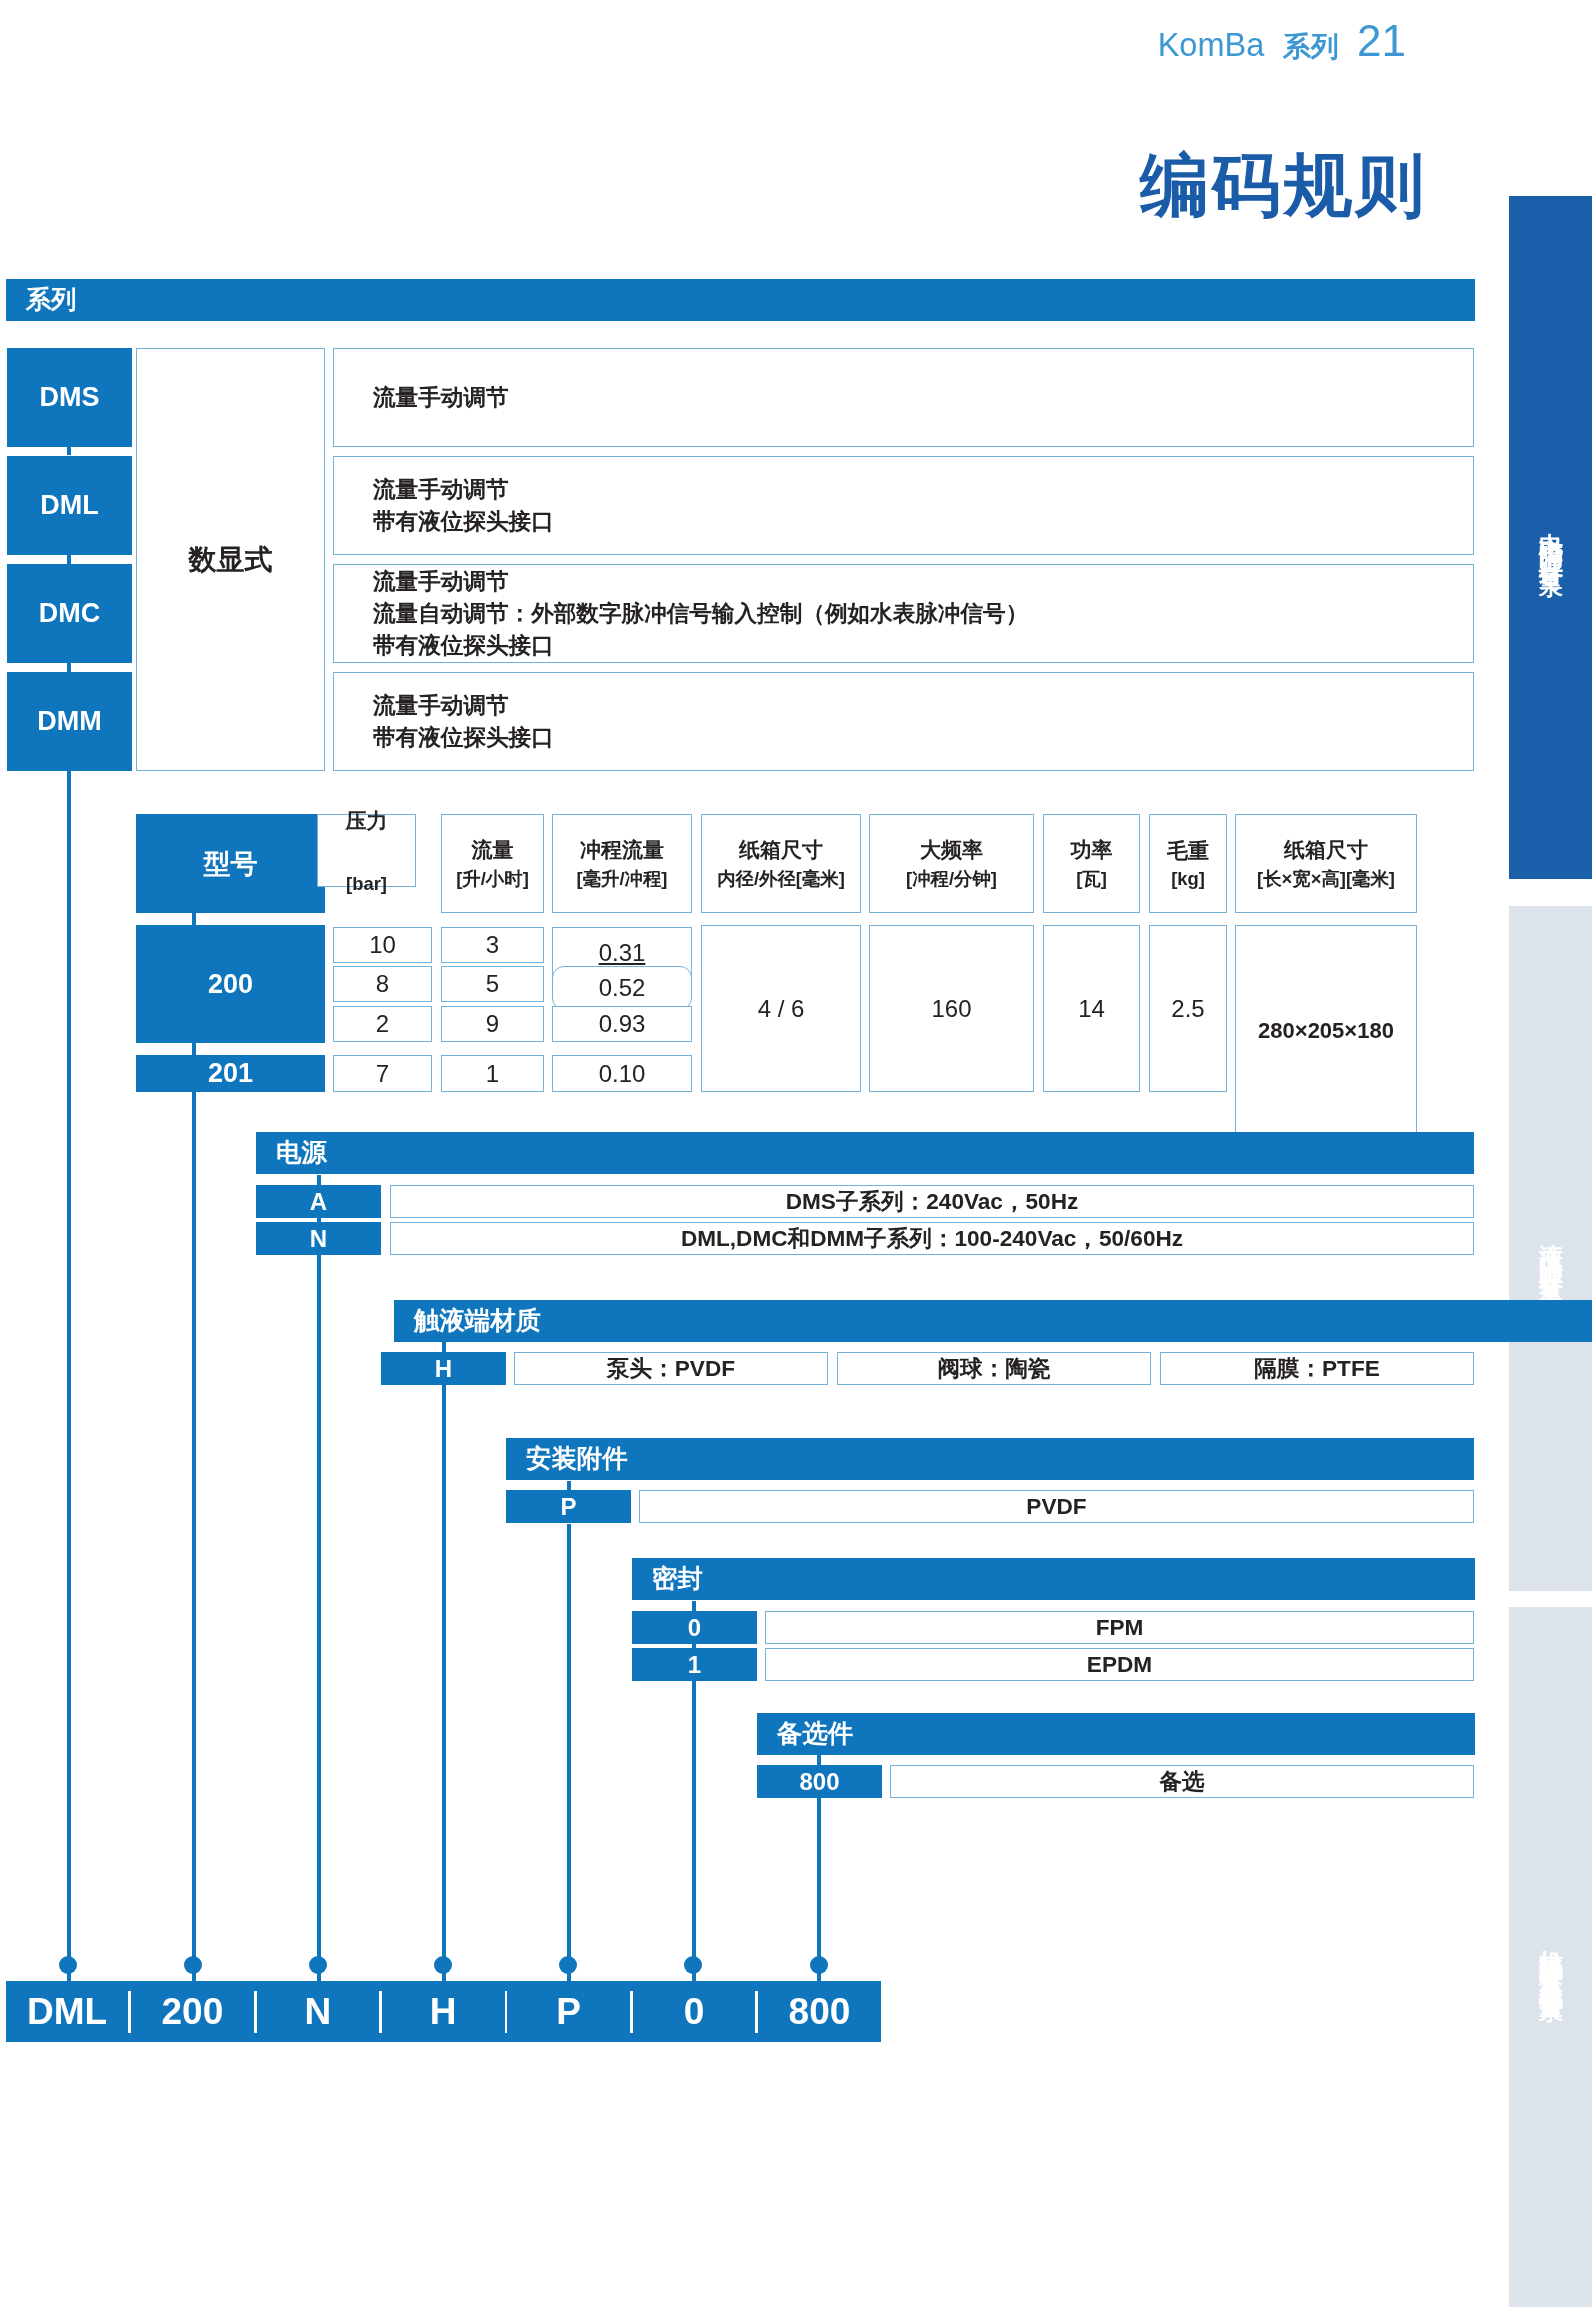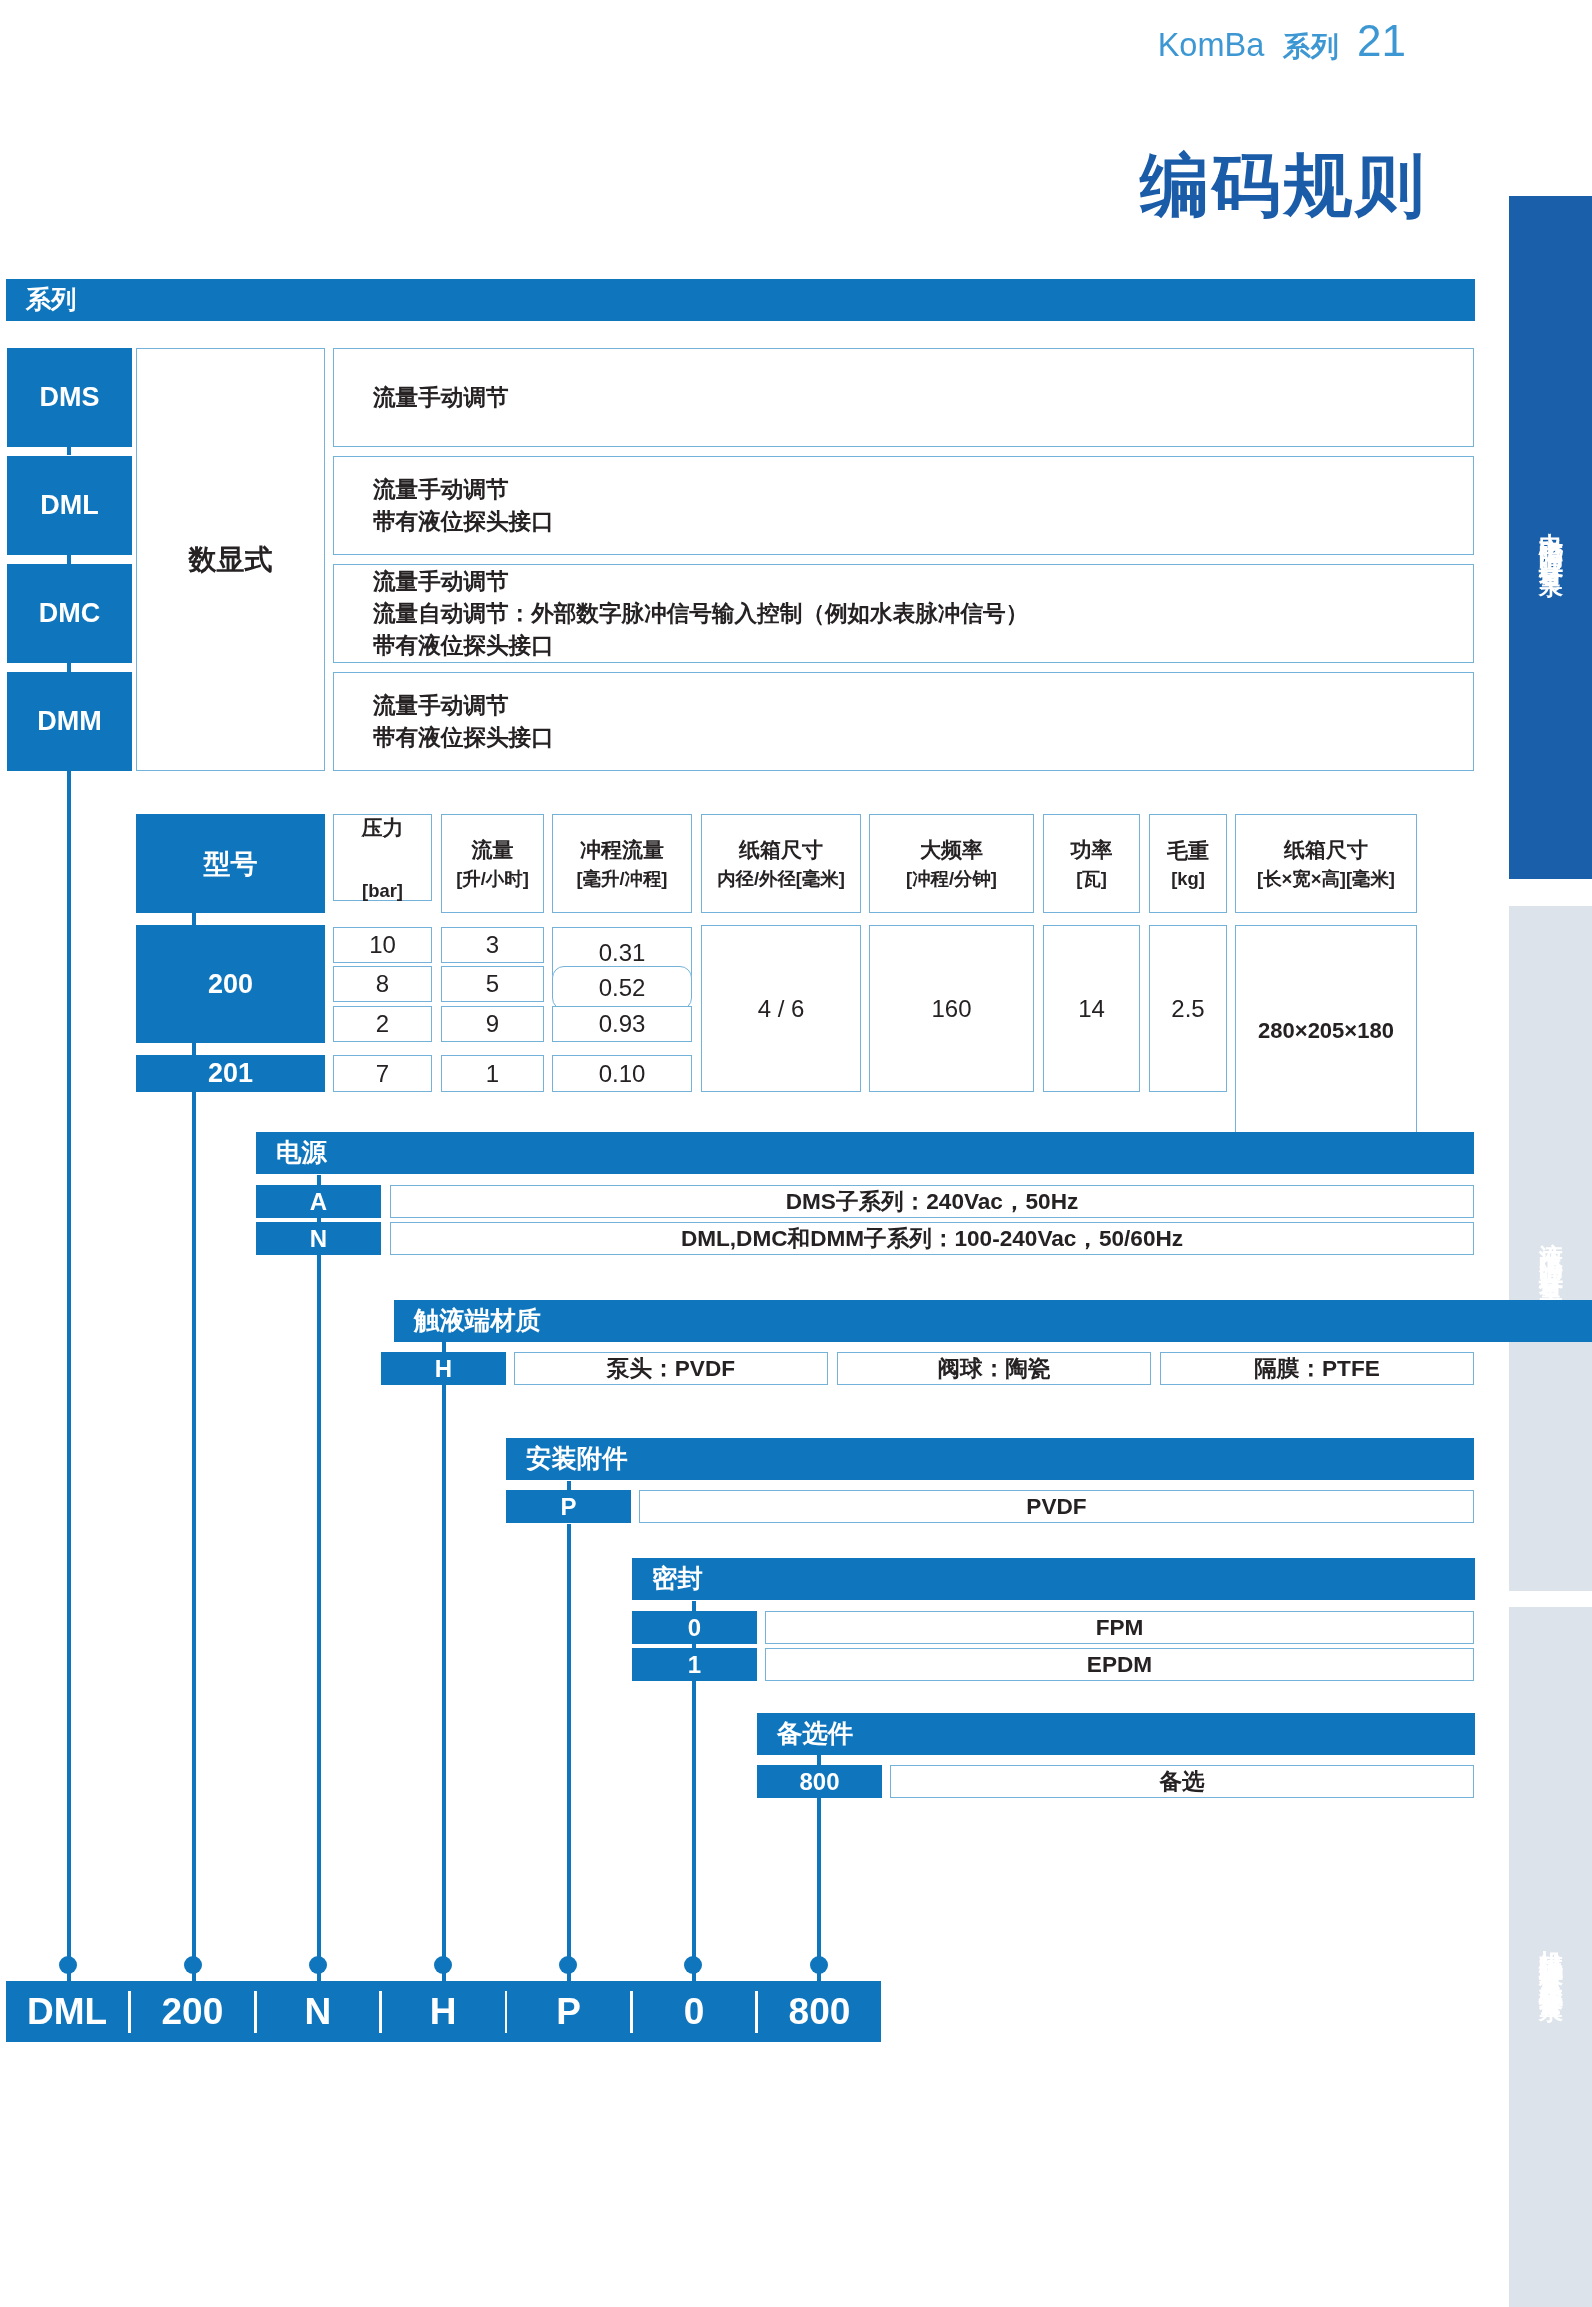--- a/index.html
+++ b/index.html
@@ -74,21 +74,21 @@
     </div>
   </div>
   <div class="abs white-box" style="left:333px;top:672px;width:1141px;height:99px;padding-left:39px;">
     <div>
       <div class="desc-text">流量手动调节</div>
       <div class="desc-text">带有液位探头接口</div>
     </div>
   </div>
 
   <div class="abs blue-box code-font" style="left:136px;top:814px;width:189px;height:99px;">型号</div>
-  <div class="abs white-box hdr2" style="left:333px;top:814px;width:99px;height:87px;gap:38px;">
+  <div class="abs white-box hdr2" style="left:317px;top:814px;width:99px;height:73px;gap:38px;">
     <span class="l1">压力</span>
     <span class="l2">[bar]</span>
   </div>
   <div class="abs white-box hdr2" style="left:441px;top:814px;width:103px;height:99px;">
     <span class="l1">流量</span>
     <span class="l2">[升/小时]</span>
   </div>
   <div class="abs white-box hdr2" style="left:552px;top:814px;width:140px;height:99px;">
     <span class="l1">冲程流量</span>
     <span class="l2">[毫升/冲程]</span>
@@ -111,21 +111,21 @@
   </div>
   <div class="abs white-box hdr2" style="left:1235px;top:814px;width:182px;height:99px;">
     <span class="l1">纸箱尺寸</span>
     <span class="l2">[长×宽×高][毫米]</span>
   </div>
 
   <div class="abs blue-box code-font" style="left:136px;top:925px;width:189px;height:118px;">200</div>
 
   <div class="abs white-box center val" style="left:333px;top:927px;width:99px;height:36px;">10</div>
   <div class="abs white-box center val" style="left:441px;top:927px;width:103px;height:36px;">3</div>
-  <div class="abs white-box center val" style="left:552px;top:927px;width:140px;height:52px;">0.31</div>
+  <div class="abs white-box center val" style="left:552px;top:927px;width:140px;height:52px;text-decoration:underline;">0.31</div>
 
   <div class="abs white-box center val" style="left:333px;top:966px;width:99px;height:36px;">8</div>
   <div class="abs white-box center val" style="left:441px;top:966px;width:103px;height:36px;">5</div>
   <div class="abs white-box center val" style="left:552px;top:966px;width:140px;height:44px;border-radius:12px;">0.52</div>
 
   <div class="abs white-box center val" style="left:333px;top:1006px;width:99px;height:36px;">2</div>
   <div class="abs white-box center val" style="left:441px;top:1006px;width:103px;height:36px;">9</div>
   <div class="abs white-box center val" style="left:552px;top:1006px;width:140px;height:36px;">0.93</div>
 
   <div class="abs blue-box code-font" style="left:136px;top:1055px;width:189px;height:37px;">201</div>

